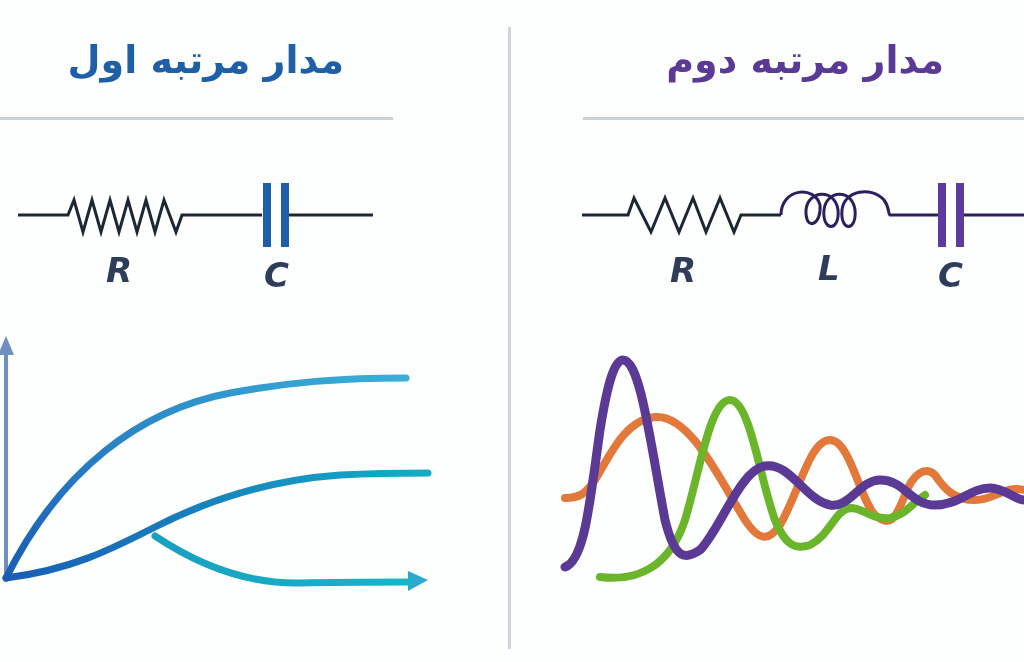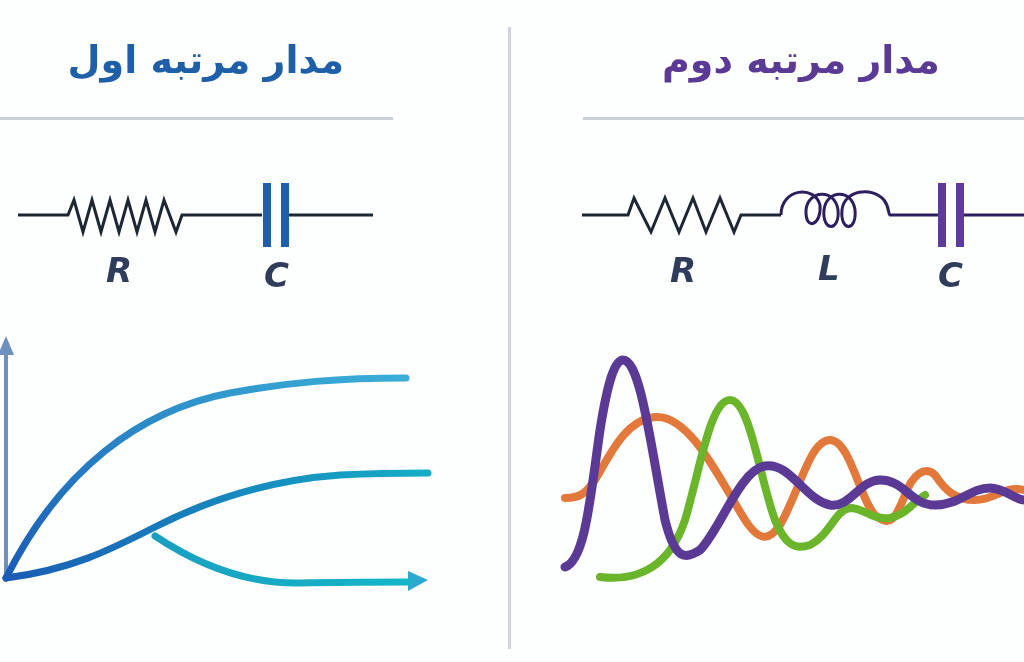--- a/index.html
+++ b/index.html
@@ -11,21 +11,21 @@
     }
     .title {
       position: absolute;
       font-weight: bold;
       font-size: 38px;
       direction: rtl;
       white-space: nowrap;
       font-family: "DejaVu Sans", sans-serif;
     }
     #title-first { left: 68px; top: 38px; width: 276px; text-align: left; color: #1e5fa8; }
-    #title-second { left: 662px; top: 38px; width: 282px; text-align: left; color: #5b3a96; }
+    #title-second { left: 662px; top: 38px; width: 282px; text-align: right; color: #5b3a96; }
     .rule { position: absolute; height: 3px; background: #c9d0d6; }
     #rule-left { left: 0; top: 117px; width: 393px; }
     #rule-right { left: 583px; top: 117px; width: 441px; }
     #divider { position: absolute; left: 508px; top: 27px; width: 3px; height: 622px; background: #cfd5da; }
     .label {
       position: absolute; font-style: italic; font-weight: bold;
       font-size: 34px; color: #2f3d5a; font-family: "DejaVu Sans", sans-serif;
     }
     svg { position: absolute; left: 0; top: 0; }
   </style>

